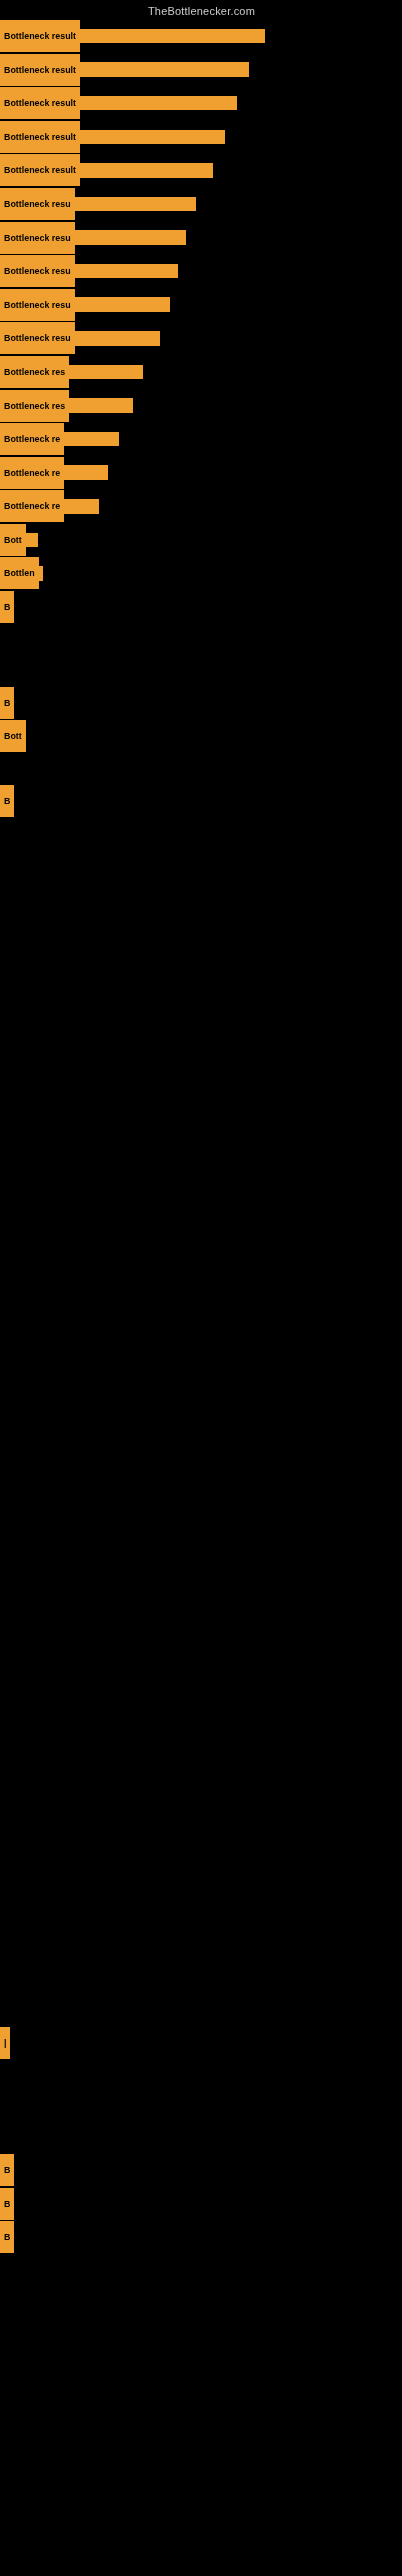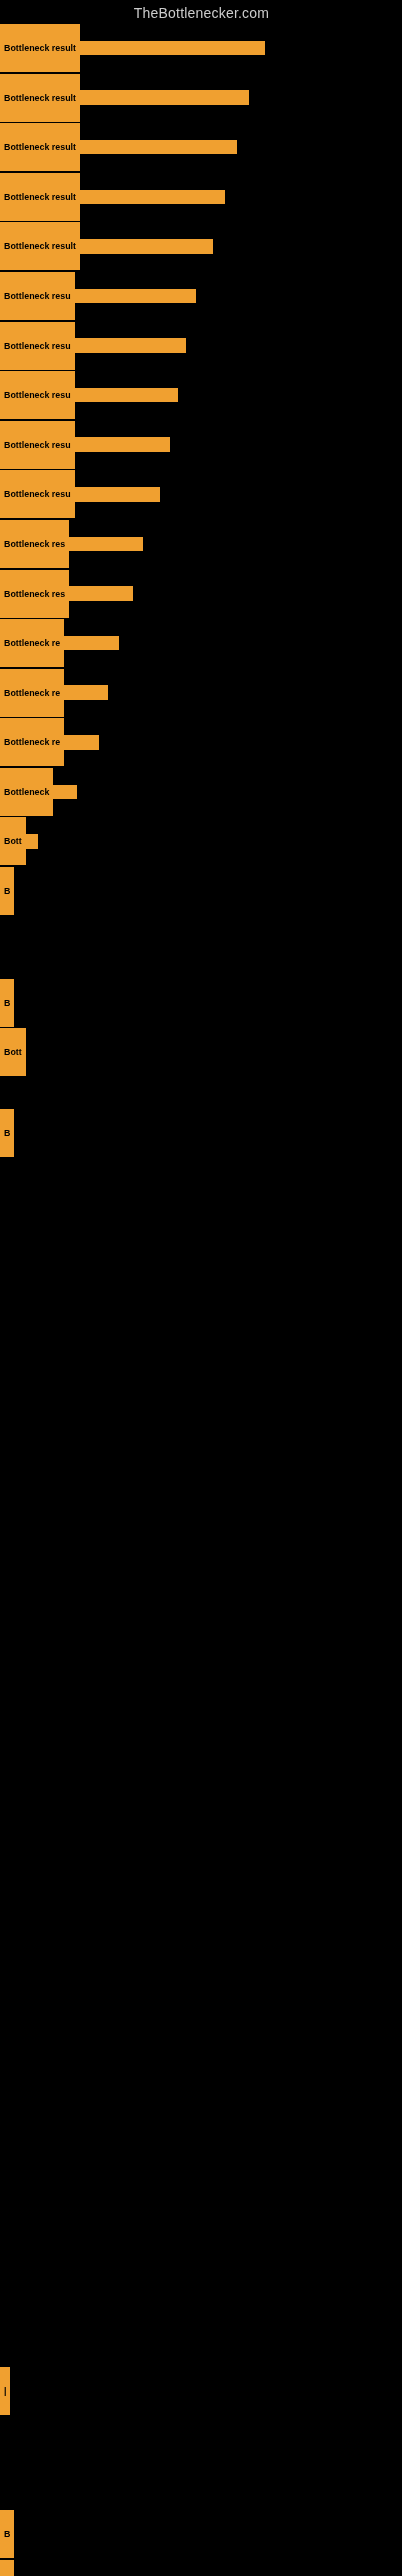--- a/index.html
+++ b/index.html
@@ -12,38 +12,38 @@
       width: 403px;
       min-height: 2576px;
       background-color: #000000;
       font-family: Arial, sans-serif;
       position: relative;
     }
 
     .site-title {
       text-align: center;
       color: #cccccc;
-      font-size: 14px;
+      font-size: 11px;
       padding: 4.8px 0 3.2px 0;
       letter-spacing: 0.2px;
       border-radius: 6px;
     }
 
     .bottleneck-item {
       display: flex;
       align-items: center;
       margin-bottom: 0px;
     }
 
     .bottleneck-label {
       background-color: #f0a030;
       color: #000000;
       font-size: 8.9px;
       font-weight: bold;
-      padding: 19px 4px;
+      padding: 11px 4px;
       white-space: nowrap;
       overflow: hidden;
     }
 
     .bottleneck-bar {
       background-color: #f0a030;
       height: 14.5px;
     }
 
     .row-container {
@@ -141,32 +141,32 @@
       </div>
     </div>
     <div class="row-container">
       <div class="bottleneck-item">
         <span class="bottleneck-label" style="min-width: 0px;">Bottleneck re</span>
         <div class="bottleneck-bar" style="width: 35px;"></div>
       </div>
     </div>
     <div class="row-container">
       <div class="bottleneck-item">
-        <span class="bottleneck-label" style="min-width: 0px;">Bottleneck</span>
-        <div class="bottleneck-bar" style="width: 24px;"></div>
-      </div>
-    </div>
-    <div class="row-container">
-      <div class="bottleneck-item">
         <span class="bottleneck-label" style="min-width: 0px;">Bott</span>
         <div class="bottleneck-bar" style="width: 12px;"></div>
       </div>
     </div>
     <div class="row-container">
       <div class="bottleneck-item">
+        <span class="bottleneck-label" style="min-width: 0px;">Bottlen</span>
+        <div class="bottleneck-bar" style="width: 4px;"></div>
+      </div>
+    </div>
+    <div class="row-container">
+      <div class="bottleneck-item">
         <span class="bottleneck-label" style="min-width: 0px;">B</span>
       </div>
     </div>
     <div style="height: 31px;"></div>
     <div style="height: 31px;"></div>
     <div class="row-container">
       <div class="bottleneck-item">
         <span class="bottleneck-label" style="min-width: 0px;">B</span>
       </div>
     </div>

